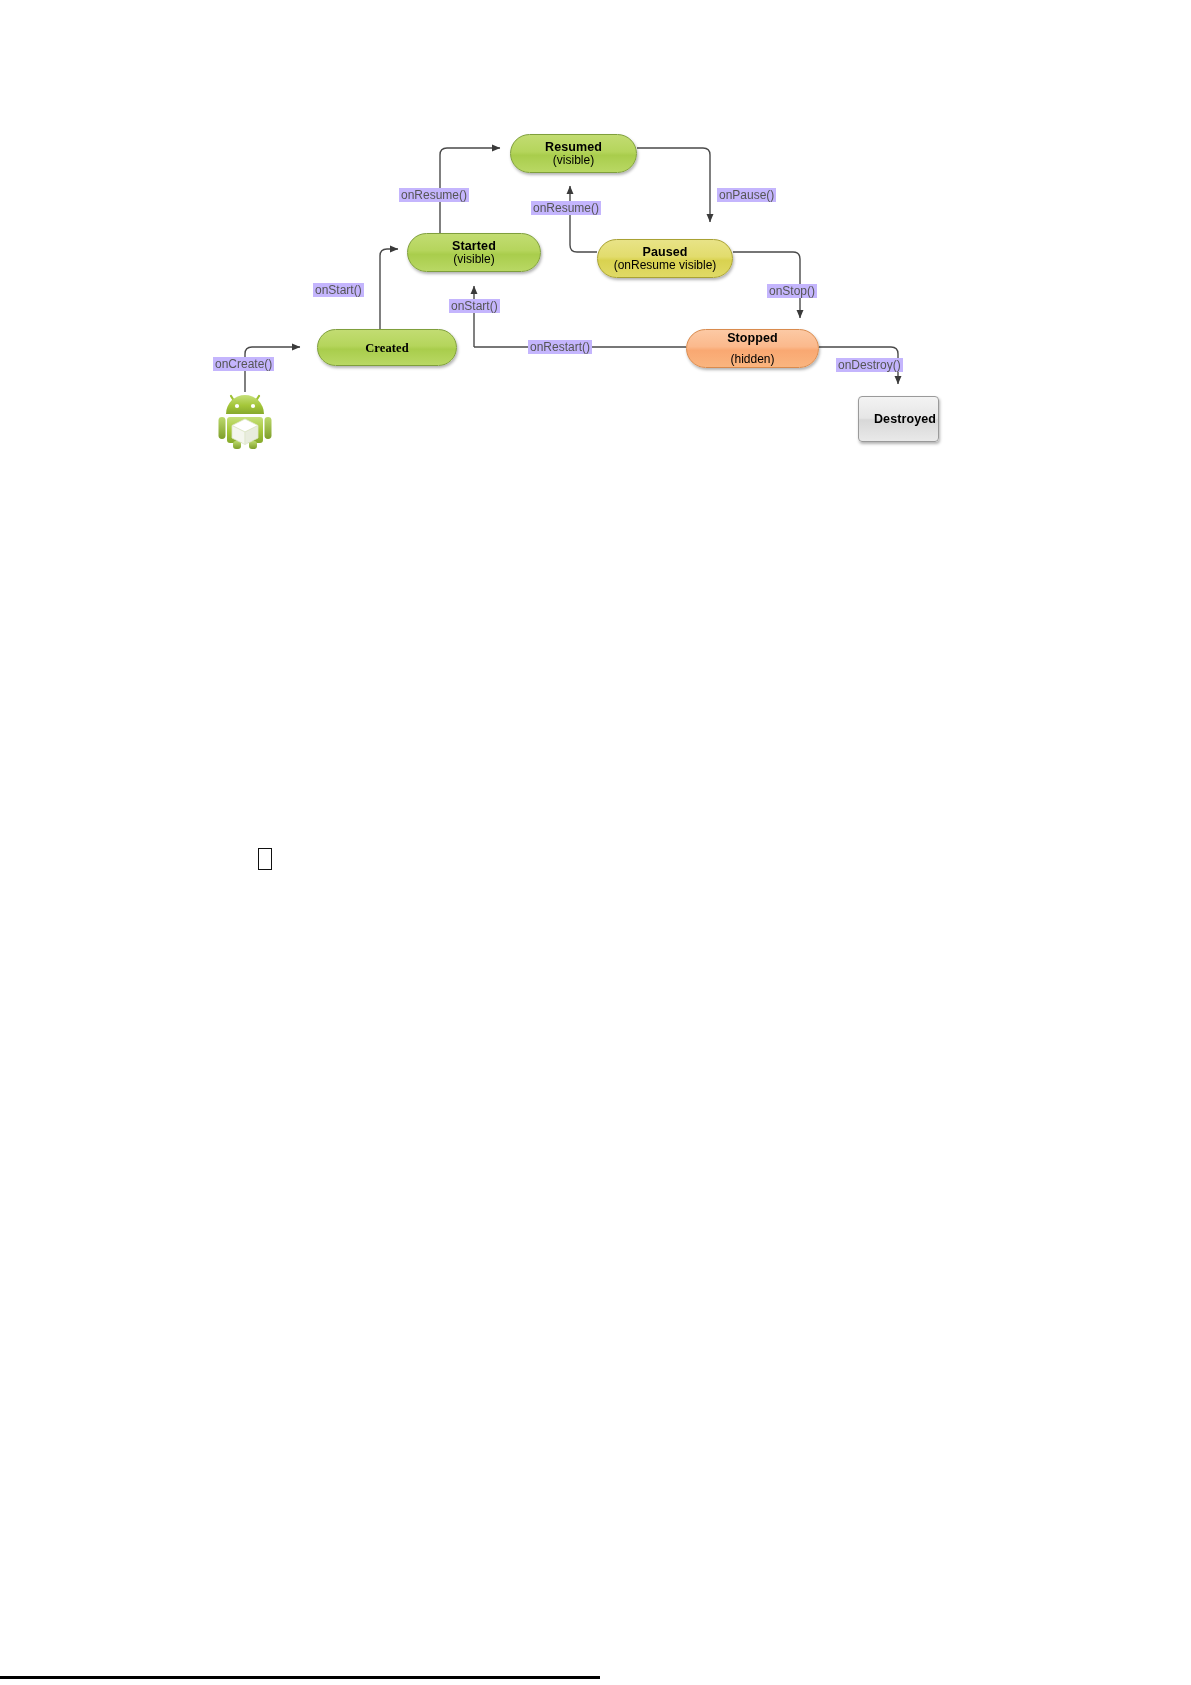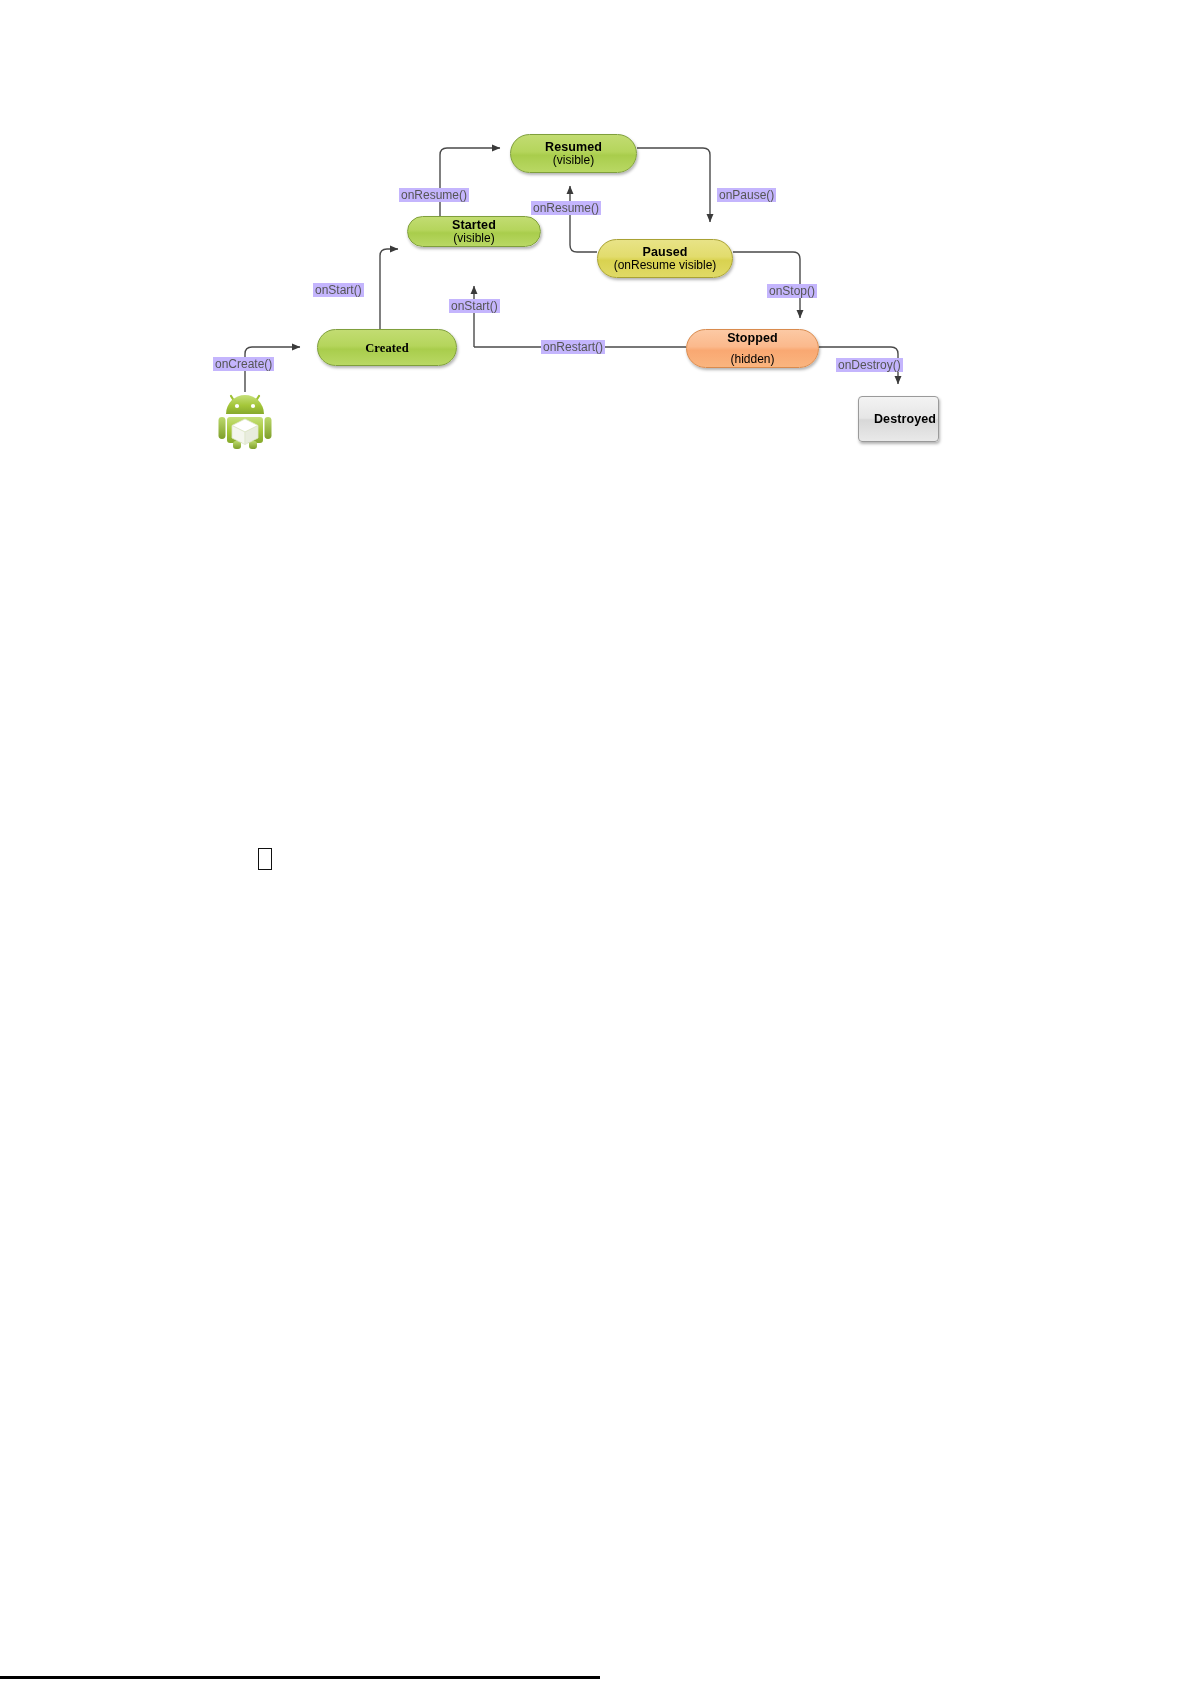--- a/index.html
+++ b/index.html
@@ -90,21 +90,21 @@
   .box-grey {
     border-radius: 4px;
     border: 1px solid #9a9a9a;
     background: linear-gradient(to bottom, #f3f3f3 0%, #e6e6e6 48%, #d8d8d8 52%, #e9e9e9 100%);
     box-shadow: 1px 2px 3px rgba(0,0,0,0.30);
     padding-left: 13px;
   }
 
   
   #node-resumed  { left: 510px; top: 134px; width: 127px; height: 39px; }
-  #node-started  { left: 407px; top: 216px; width: 134px; height: 31px; }
+  #node-started  { left: 407px; top: 233px; width: 134px; height: 39px; }
   #node-paused   { left: 597px; top: 239px; width: 136px; height: 39px; }
   #node-created  { left: 317px; top: 329px; width: 140px; height: 37px; font-family: Liberation Serif, serif; }
   #node-stopped  { left: 686px; top: 329px; width: 133px; height: 39px; }
   #node-destroyed{ left: 858px; top: 396px; width: 81px; height: 46px; }
 
   
   .edge-label {
     position: absolute;
     font-size: 12px;
     color: #555555;
@@ -114,21 +114,21 @@
     padding: 0 2px;
   }
 
   #lbl-oncreate  { left: 213px; top: 357px; }
   #lbl-onstart-a { left: 313px; top: 283px; }
   #lbl-onstart-b { left: 449px; top: 299px; }
   #lbl-onresume-a{ left: 399px; top: 188px; }
   #lbl-onresume-b{ left: 531px; top: 201px; }
   #lbl-onpause   { left: 669px; top: 188px; margin-left: 48px; }
   #lbl-onstop    { left: 767px; top: 284px; }
-  #lbl-onrestart { left: 541px; top: 340px; }
+  #lbl-onrestart { left: 528px; top: 340px; }
   #lbl-ondestroy { left: 836px; top: 358px; }
 
   
   #android-mascot {
     position: absolute;
     left: 217px;
     top: 391px;
     width: 56px;
     height: 58px;
     z-index: 5;

